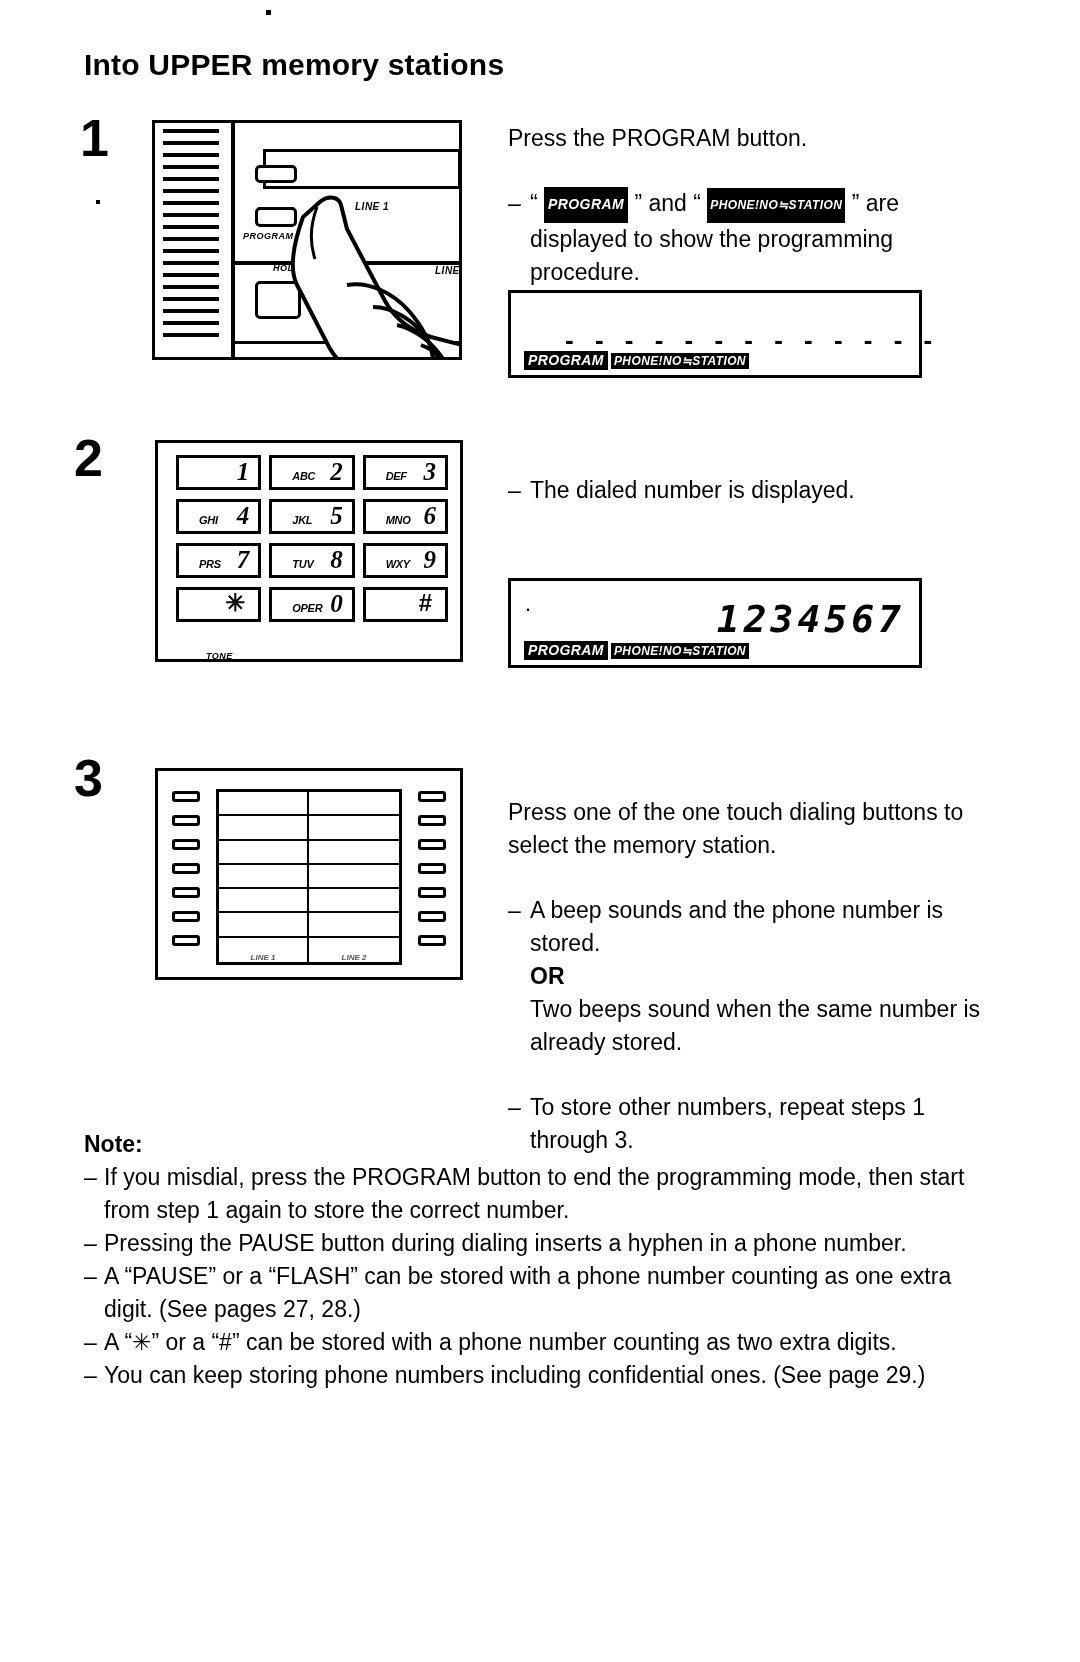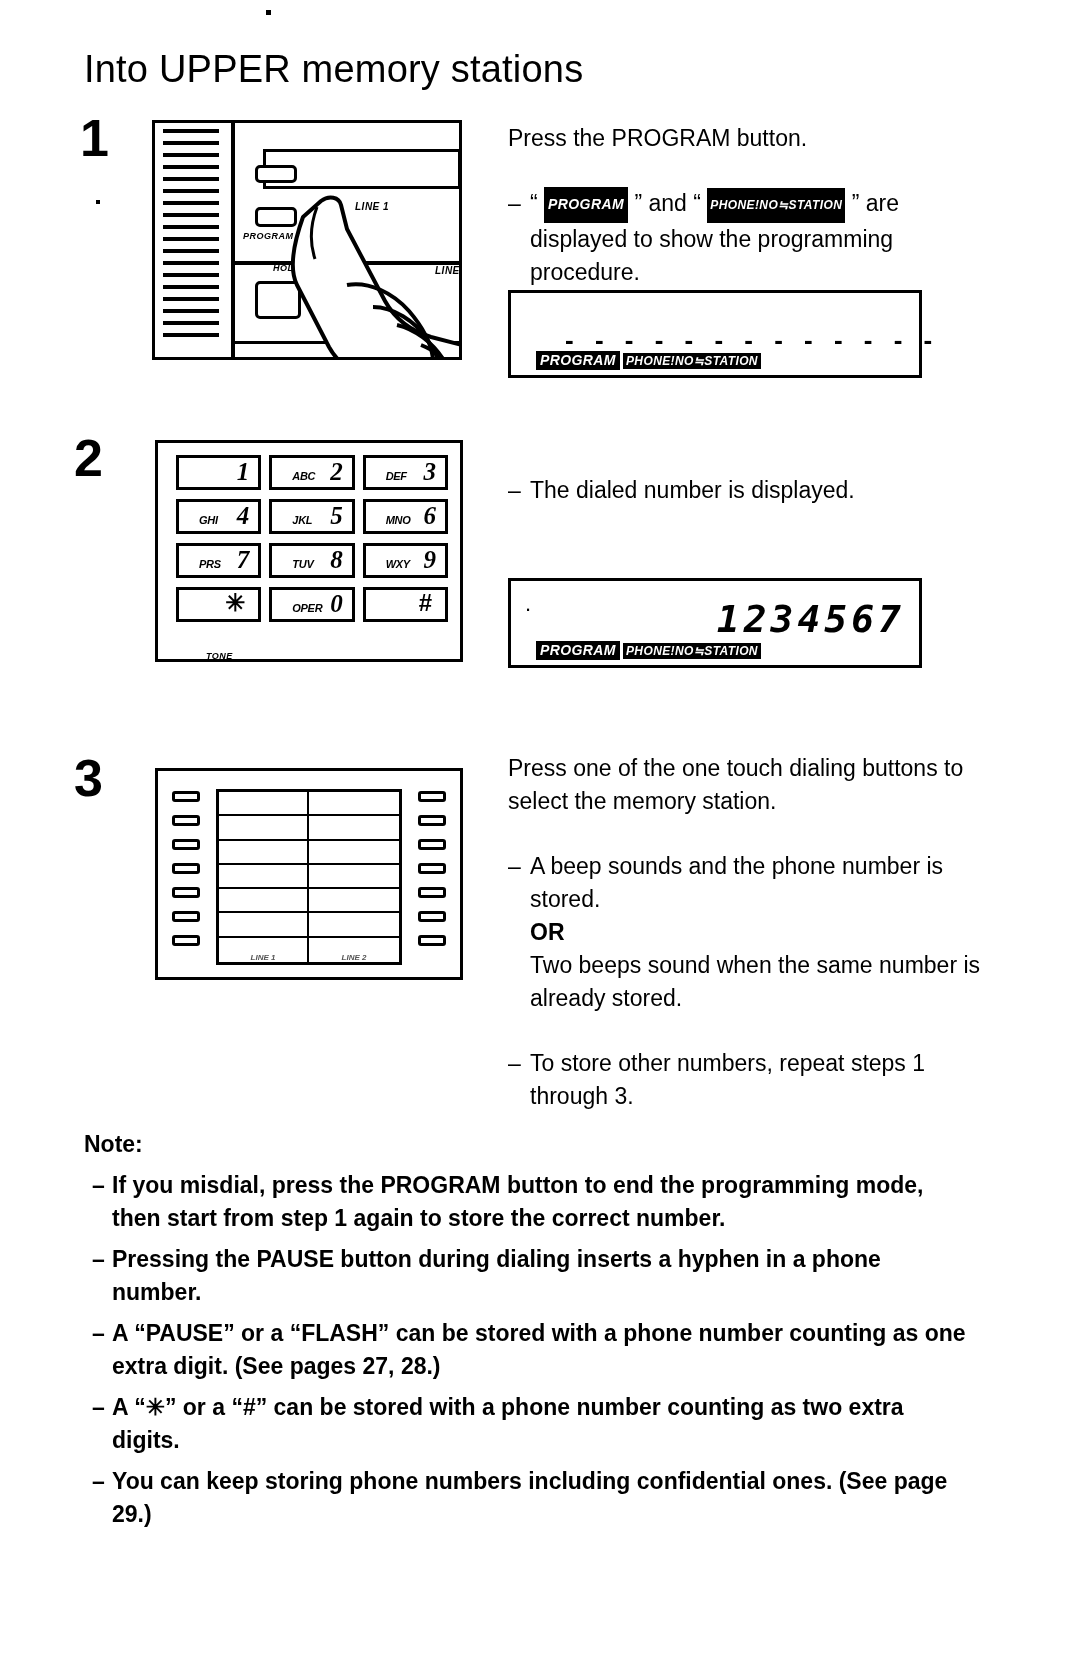--- a/index.html
+++ b/index.html
@@ -20,22 +20,22 @@
     left: 0; top: 0;
     width: 1080px;
     height: 1662px;
   }
 
   
   .page-title {
     position: absolute;
     left: 84px;
     top: 48px;
-    font-size: 38px;
-    font-weight: normal;
+    font-size: 30px;
+    font-weight: bold;
     letter-spacing: 0.2px;
   }
 
   
   .step-num {
     position: absolute;
     font-size: 52px;
     font-weight: bold;
     font-family: "Liberation Sans", sans-serif;
     line-height: 1;
@@ -210,21 +210,21 @@
   }
   .instr .dash-item::before {
     content: "–";
     position: absolute;
     left: 0; top: 0;
   }
   .bold { font-weight: bold; }
 
   #instr-1 { left: 508px; top: 122px; width: 470px; }
   #instr-2 { left: 508px; top: 442px; width: 470px; }
-  #instr-3 { left: 508px; top: 752px; width: 480px; }
+  #instr-3 { left: 508px; top: 796px; width: 480px; }
 
   .sp { margin-top: 32px; }
 
   
   .lcdtag {
     display: inline-block;
     background: #000;
     color: #fff;
     font-size: 14px;
     font-weight: bold;
@@ -272,21 +272,21 @@
   }
   .lcd-dot {
     position: absolute;
     left: 14px;
     top: 12px;
     font-size: 22px;
     line-height: 1;
   }
   .lcd-indicators {
     position: absolute;
-    left: 12px;
+    left: 0;
     bottom: 4px;
     white-space: nowrap;
     padding-left: 13px;
   }
   .lcd-indicators .lcdtag { margin-right: 3px; }
 
   
   #note-block {
     position: absolute;
     left: 84px;
@@ -300,22 +300,21 @@
     font-size: 23px;
   }
   #note-block ul {
     list-style: none;
     margin: 0;
     padding: 0;
   }
   #note-block li {
     position: relative;
     padding-left: 20px;
-    margin: 8px;
-    font-weight: bold;
+    margin: 0;
   }
   #note-block li::before {
     content: "–";
     position: absolute;
     left: 0; top: 0;
   }
 
   
   #page-number {
     position: absolute;

